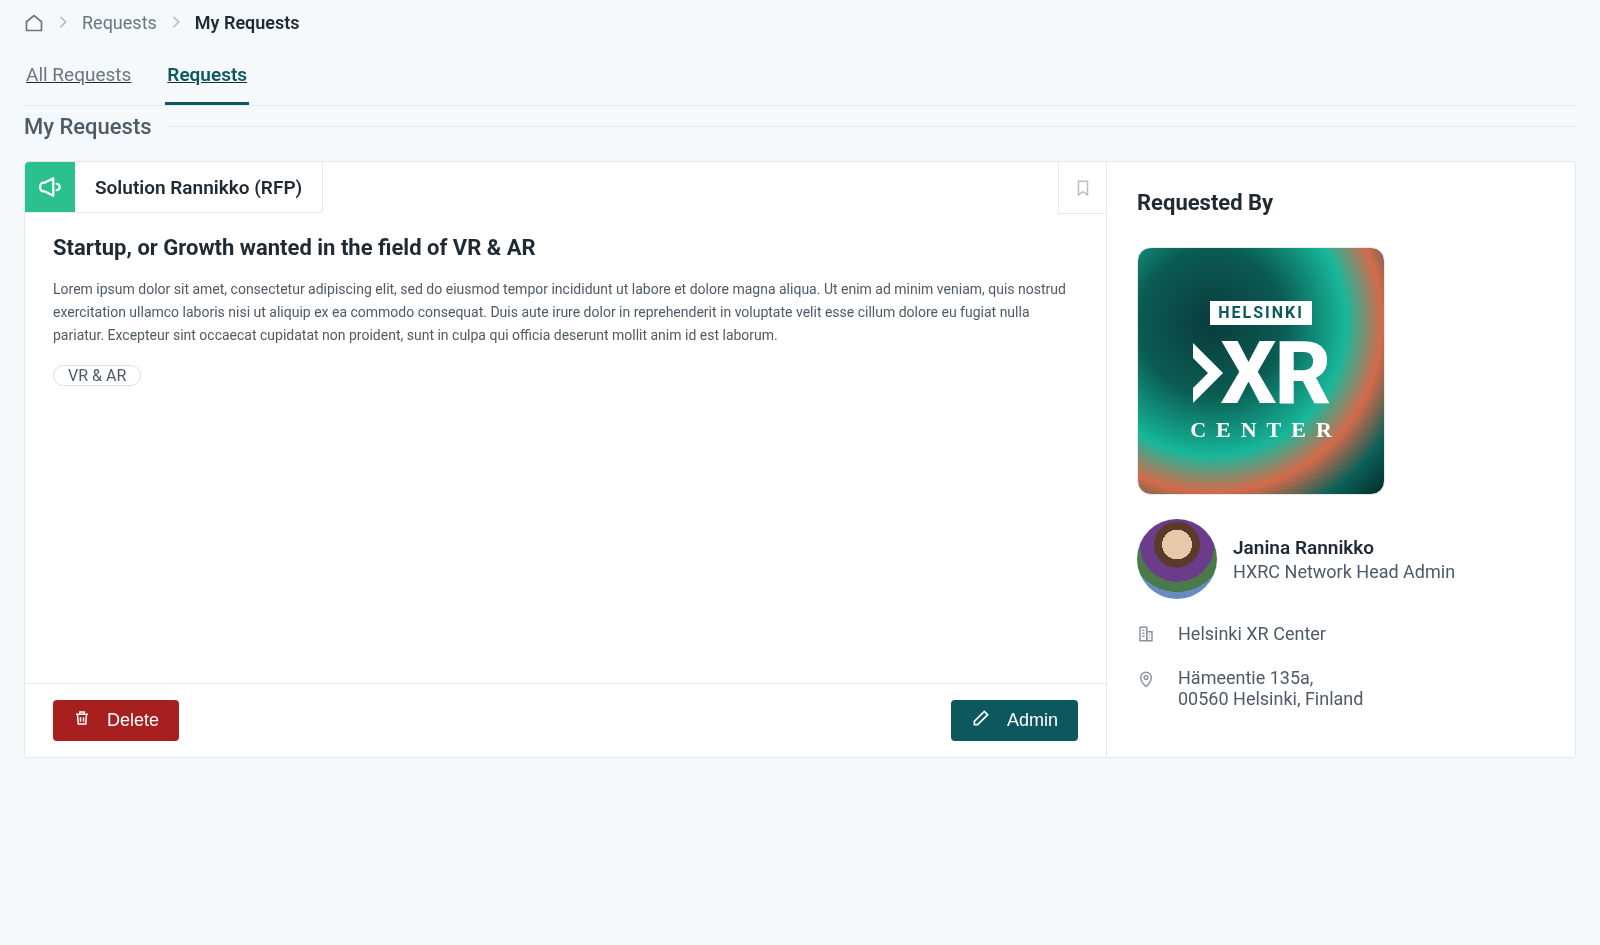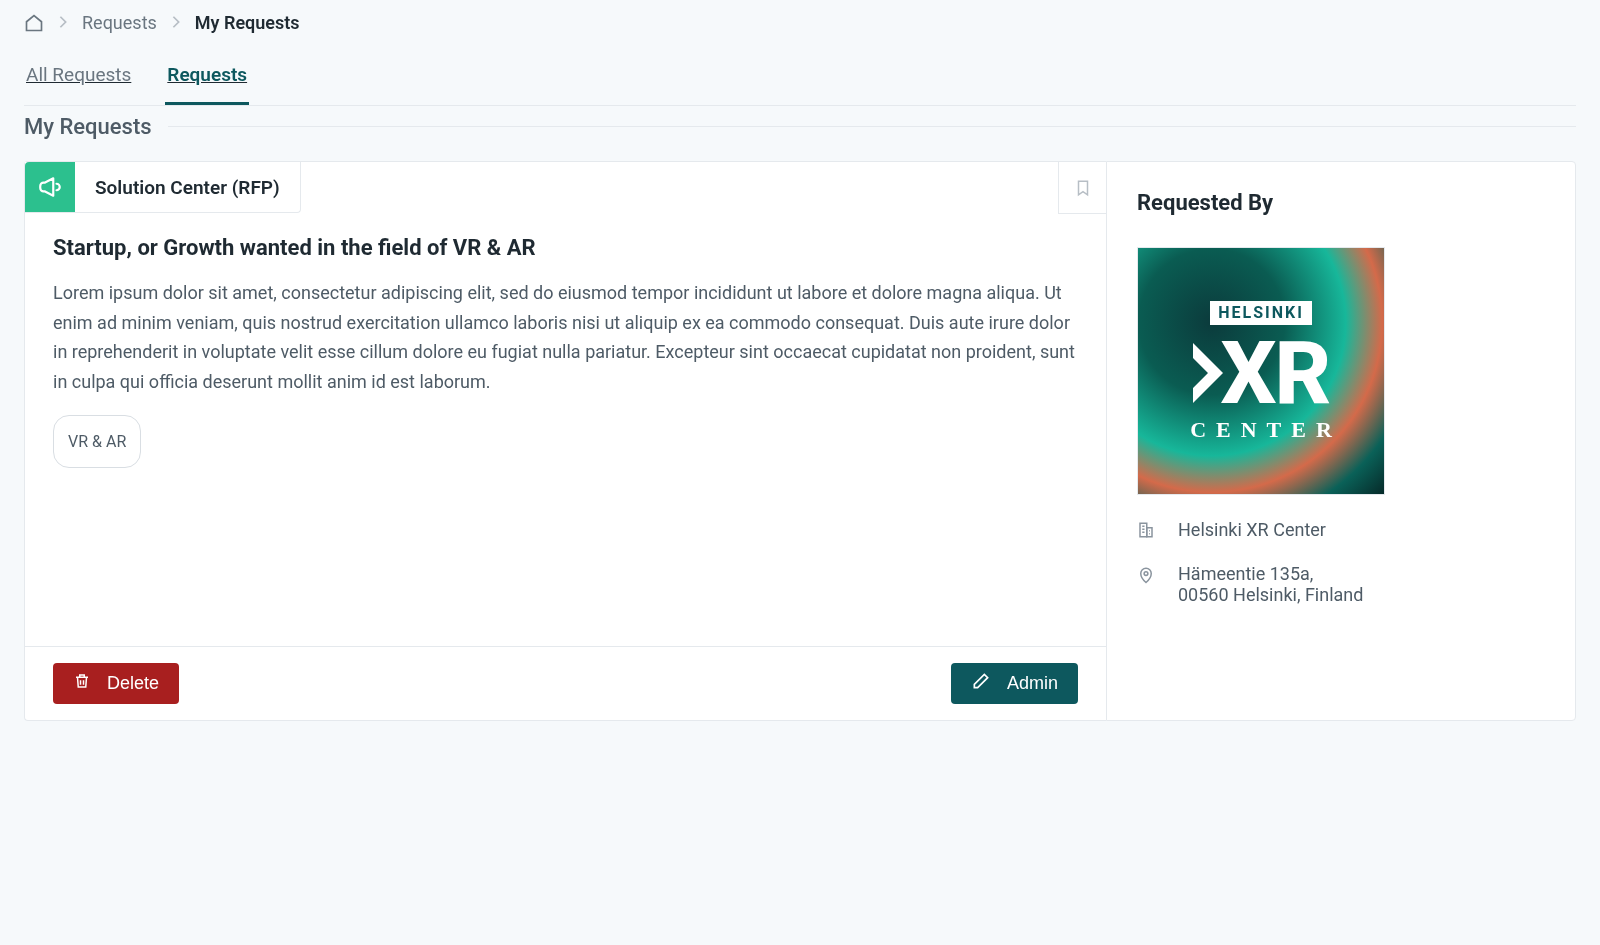--- a/index.html
+++ b/index.html
@@ -173,29 +173,29 @@
     padding: 22px 28px 0 28px;
     flex:1;
   }
   .req-title {
     font-size: 22px;
     font-weight: 700;
     color: var(--gray-900);
     margin: 0 0 18px 0;
   }
   .req-desc {
-    font-size: 18px;
+    font-size: 14px;
     line-height: 1.65;
     color: var(--gray-700);
     margin: 0 0 18px 0;
   }
   .tag-row { display:flex; gap:8px; }
   .tag {
     display:inline-block;
-    padding: 16px 14px;
+    padding: 0 14px;
     border:1px solid var(--gray-300);
     border-radius: 16px;
     font-size: 16px;
     color: var(--gray-700);
   }
   
   .card-footer {
     border-top:1px solid var(--gray-200);
     padding: 16px 28px;
     display:flex;
@@ -217,21 +217,21 @@
   .btn-edit { background: var(--teal); }
   
   .side-heading {
     font-size: 22px;
     font-weight: 700;
     margin-bottom: 32px;
   }
   .org-logo {
     width: 248px; height: 248px;
     border:1px solid var(--gray-200);
-    border-radius: 0;
+    border-radius: 14px;
     display:flex;
     align-items:center;
     justify-content:center;
     background: radial-gradient(circle at 30% 30%, #0b3b3c 0%, #0a5c52 30%, #17b79a 55%, #d46a4a 70%, #0a6158 85%, #062a29 100%);
     position:relative;
     overflow:hidden;
     margin-bottom: 24px;
   }
   .org-logo-inner {
     text-align:center;
@@ -339,21 +339,21 @@
 
     <div class="card main">
       <div style="display:flex;">
         <div class="card-badge">
           <div class="badge-icon">
             <svg width="26" height="26" viewBox="0 0 24 24" fill="none" stroke="#fff" stroke-width="2" stroke-linecap="round" stroke-linejoin="round">
               <path d="M3 11v2a3 3 0 0 0 3 3h1l8 4V4l-8 4H6a3 3 0 0 0-3 3z"></path>
               <path d="M18 9a3 3 0 0 1 0 6"></path>
             </svg>
           </div>
-          <div class="badge-label">Solution Center (RFP)</div>
+          <div class="badge-label">Solution Rannikko (RFP)</div>
         </div>
       </div>
       <div class="bookmark">
         <svg width="18" height="22" viewBox="0 0 24 24" fill="none" stroke="#b7bec5" stroke-width="2">
             <path d="M6 3h12v18l-6-4-6 4z"></path>
           </svg>
       </div>
 
       <div class="card-body">
         <h2 class="req-title">Startup, or Growth wanted in the field of VR &amp; AR</h2>
@@ -392,20 +392,27 @@
           <div class="org-logo-mid">
             <svg width="30" height="60" viewBox="0 0 20 40" style="margin-right:-2px;">
                 <path d="M0 0 L20 20 L0 40 L0 30 L10 20 L0 10 Z" fill="#fff"></path>
               </svg>
             <span>XR</span>
           </div>
           <div class="org-logo-bot">CENTER</div>
         </div>
       </div>
 
+      <div class="person">
+        <div class="avatar"></div>
+        <div>
+          <div class="person-name">Janina Rannikko</div>
+          <div class="person-role">HXRC Network Head Admin</div>
+        </div>
+      </div>
 
       <div class="info-row">
         <span class="info-icon">
           <svg width="18" height="18" viewBox="0 0 24 24" fill="none" stroke="#8a949e" stroke-width="2">
               <rect x="4" y="3" width="9" height="18"></rect>
               <rect x="13" y="9" width="7" height="12"></rect>
               <path d="M7 7h3M7 11h3M7 15h3M16 13h1M16 17h1"></path>
             </svg>
         </span>
         <span>Helsinki XR Center</span>

